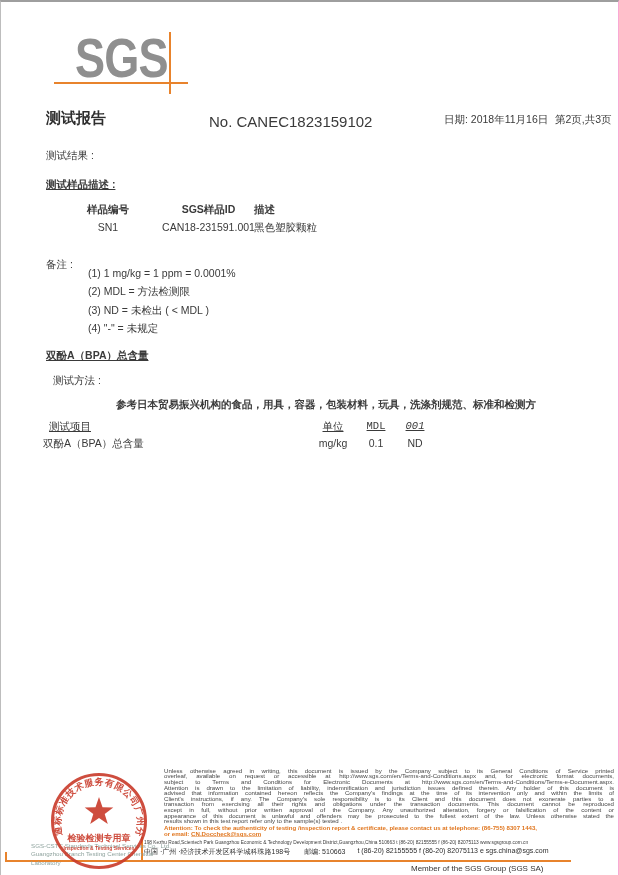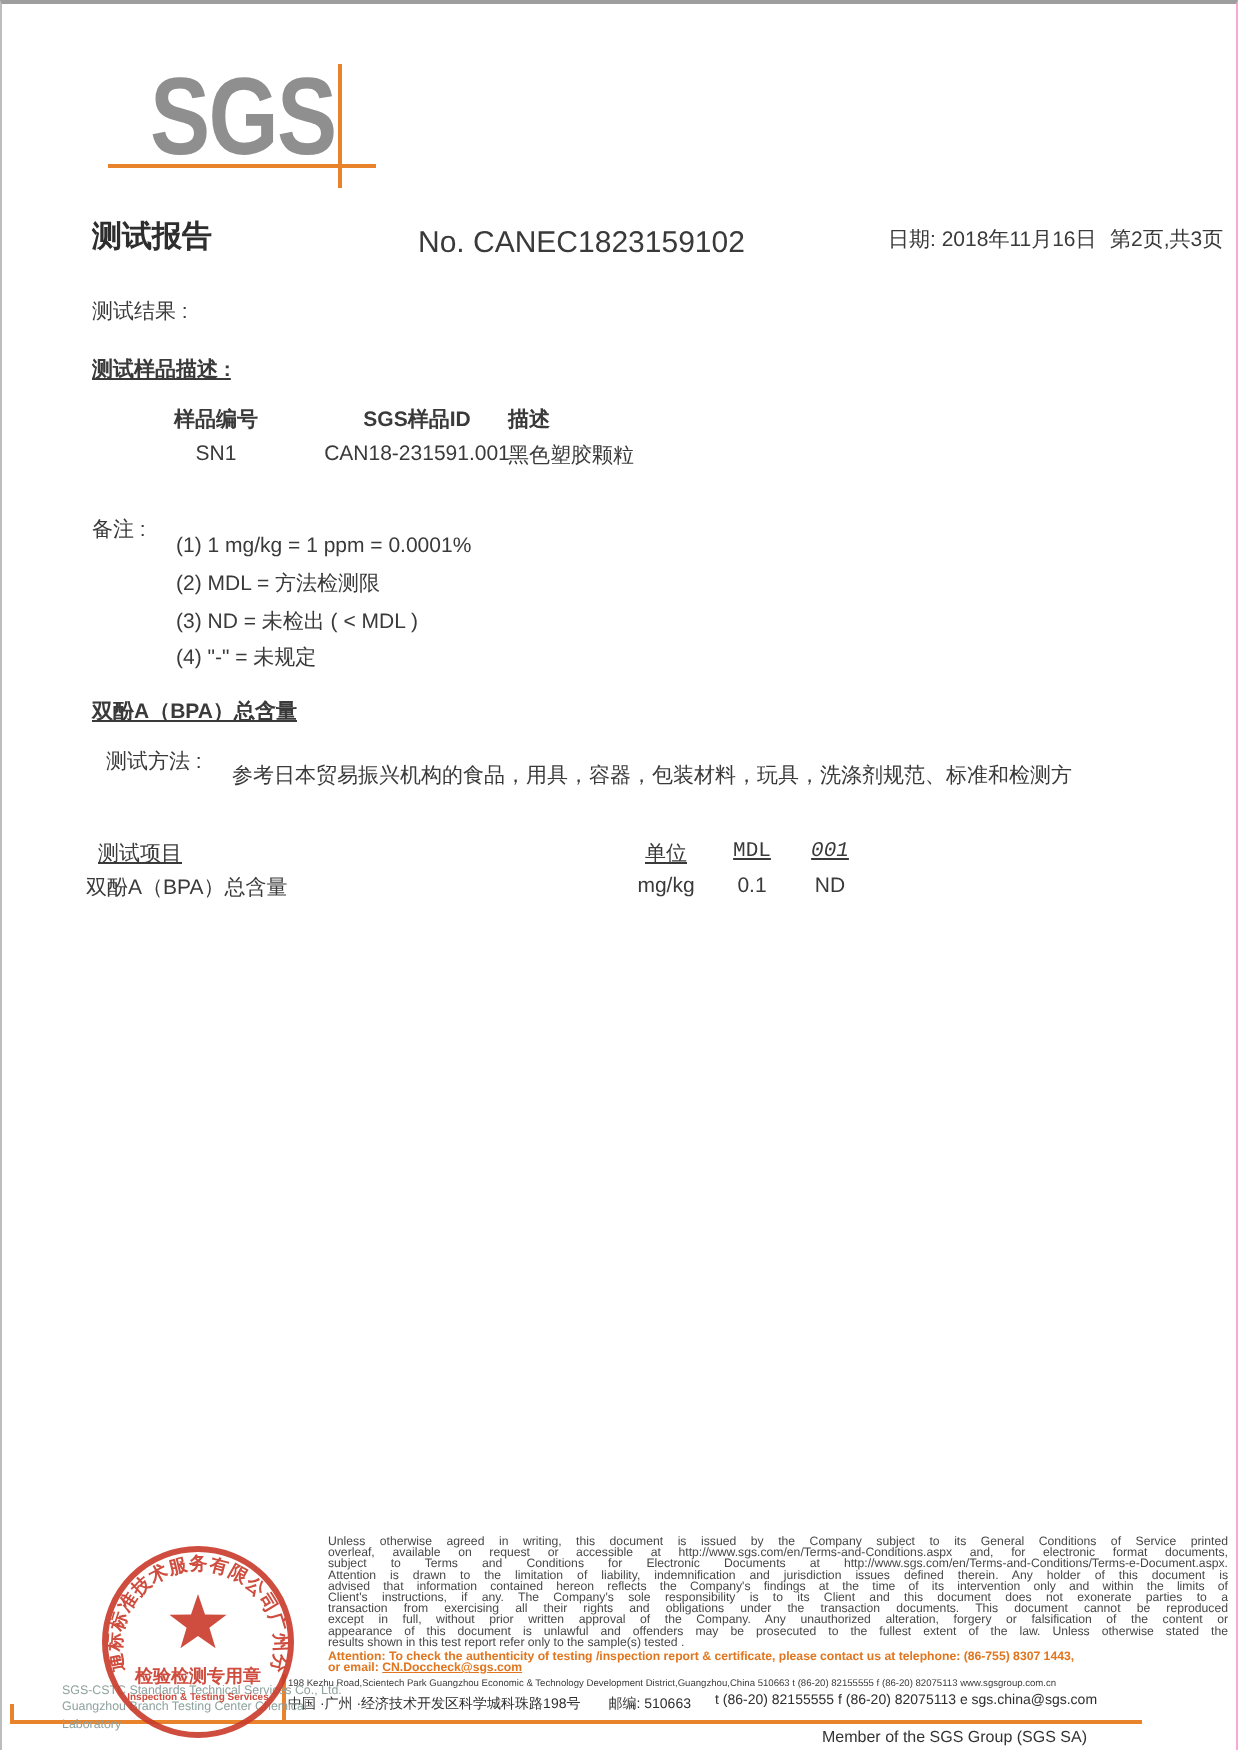--- a/index.html
+++ b/index.html
@@ -38,21 +38,21 @@
   .sc2 { position:absolute; left:133px; width:97px; text-align:center; }
   .sc3 { position:absolute; left:227px; }
 
   .notes-label { position:absolute; left:45px; top:256px; }
   .notes-list { position:absolute; left:87px; top:265px; font-size:10.5px; }
   .note-line { height:18.4px; }
 
   .bpa-title { position:absolute; left:45px; top:347px; font-size:10.5px; font-weight:bold; text-decoration:underline; }
 
   .method-label { position:absolute; left:52px; top:372px; }
-  .method-text { position:absolute; left:115px; top:376px; width:480px; font-size:10.5px; line-height:20px; }
+  .method-text { position:absolute; left:115px; top:392px; width:480px; font-size:10.5px; line-height:20px;font-weight:bold; }
 
   
   .rt-head { position:absolute; top:418px; left:0; width:619px; font-size:10.5px; }
   .rt-row  { position:absolute; top:435px; left:0; width:619px; font-size:10.5px; }
   .rt-item-h { position:absolute; left:48px; text-decoration:underline; }
   .rt-unit { position:absolute; left:312px; width:40px; text-align:center; }
   .rt-mdl  { position:absolute; left:357px; width:36px; text-align:center; }
   .rt-val  { position:absolute; left:396px; width:36px; text-align:center; }
   .rt-item { position:absolute; left:42px; }
   .ital { font-style:italic; }

